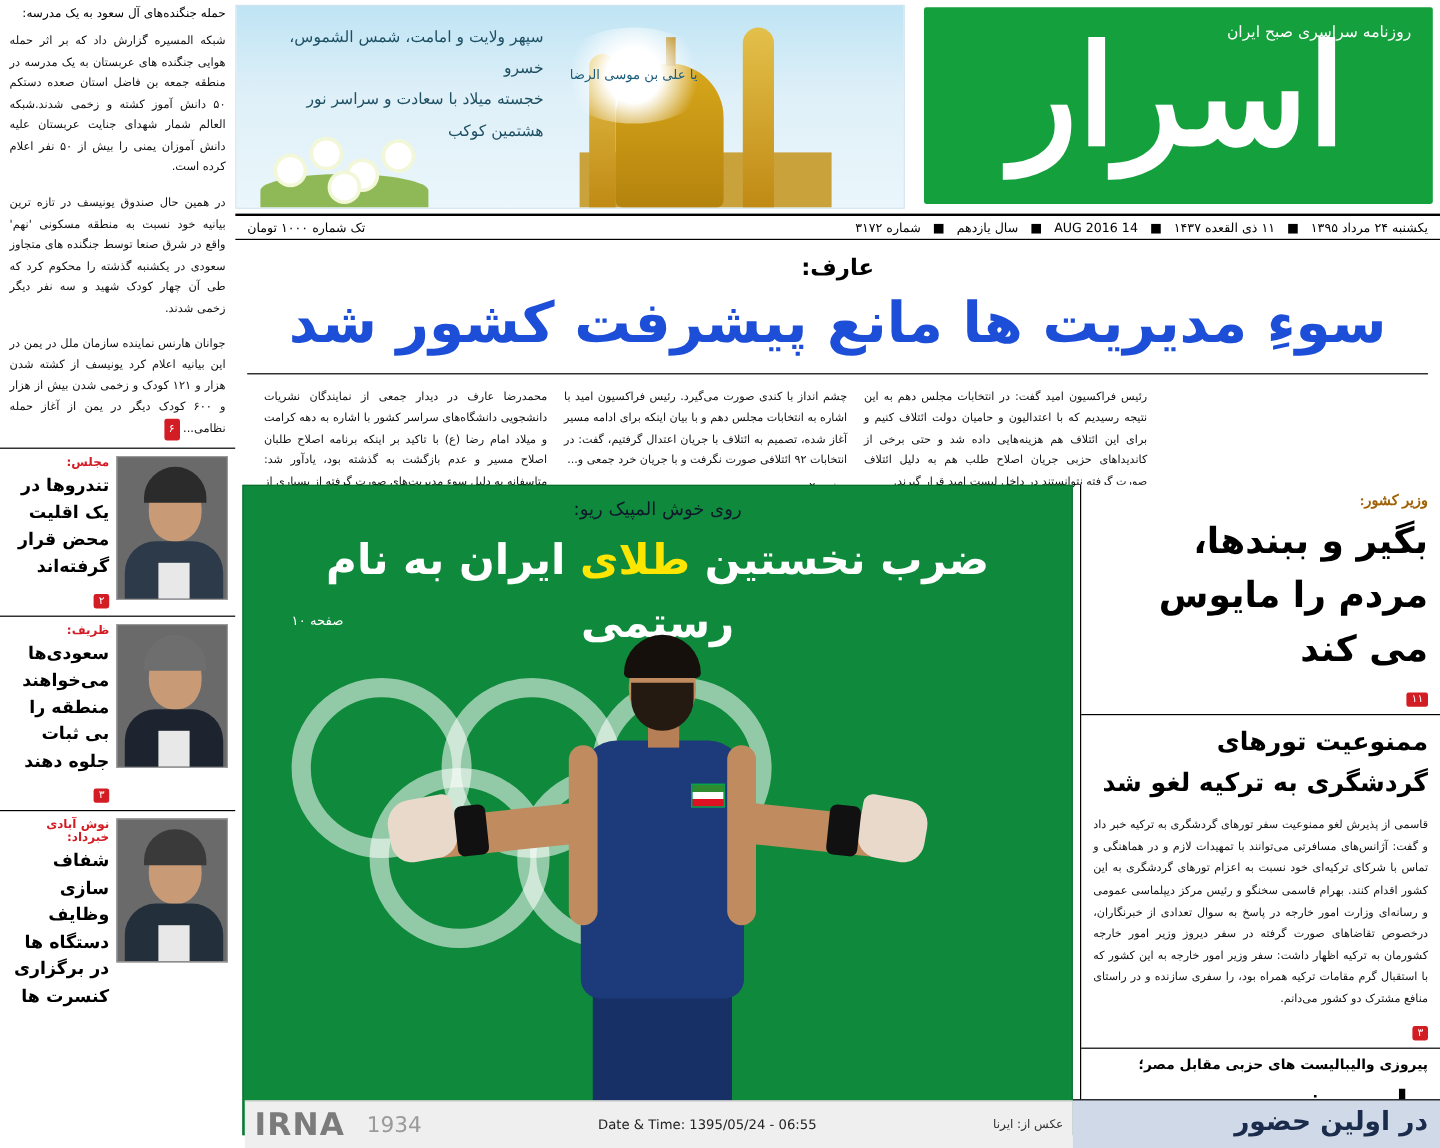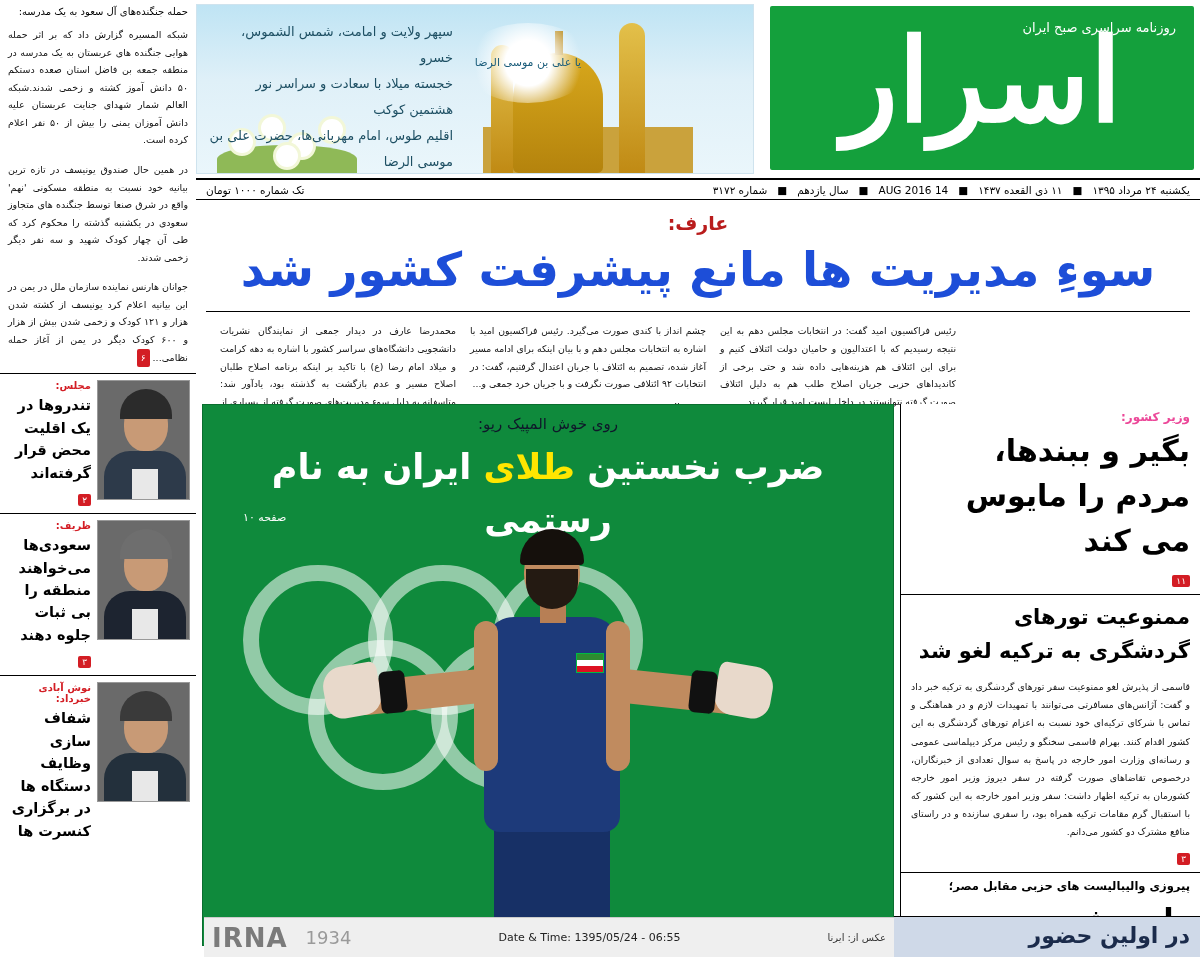--- a/index.html
+++ b/index.html
@@ -114,41 +114,41 @@
     direction:rtl;font-size:10.5px;color:#000;
     display:flex;align-items:center;justify-content:space-between;
     padding:0 10px;box-sizing:border-box;
   }
   .infobar .sep{margin:0 4px;color:#000;}
 
   
   .lead{position:absolute;top:204px;right:0;width:1004px;}
   .lead-kicker{
     direction:rtl;text-align:center;font-size:19px;font-weight:bold;
-    padding:8px 0 2px 0;color:#b91c1c;
+    padding:8px 0 2px 0;color:#000000;
   }
   .lead-title{
     direction:rtl;text-align:center;font-size:47px;font-weight:bold;
     letter-spacing:-1px;line-height:1.35;color:#1d4ed8;padding:2px 20px 10px 20px;
   }
   .lead-cols{
     display:flex;flex-direction:row-reverse;gap:14px;padding:4px 14px 0 14px;
     border-top:1px solid #000;margin:0 10px;
   }
   .lead-cols .c{
     width:236px;direction:rtl;text-align:justify;font-size:9.3px;line-height:1.9;color:#111;
     padding-top:6px;
   }
 
   
   .leftcol{
     position:absolute;top:404px;right:0;width:300px;height:553px;background:#fff;
     border-left:1px solid #000;box-sizing:border-box;
   }
-  .lc-lead{font-size:12px;color:#ec4899;font-weight:bold;direction:rtl;padding:6px 10px 0 10px;}
+  .lc-lead{font-size:12px;color:#a16207;font-weight:bold;direction:rtl;padding:6px 10px 0 10px;font-family:Liberation Serif, serif;}
   .lc-title{
     direction:rtl;text-align:right;font-size:30px;font-weight:bold;line-height:1.5;
     padding:4px 10px;color:#000;
   }
   .lc-sub{
     direction:rtl;text-align:right;font-size:21px;font-weight:bold;line-height:1.6;
     padding:6px 10px;color:#000;border-top:1px solid #000;margin-top:4px;
   }
   .lc-body{
     direction:rtl;text-align:justify;font-size:9.3px;line-height:1.95;
@@ -253,21 +253,20 @@
     <div class="flowers">
       <span style="left:10px;bottom:18px"></span>
       <span style="left:40px;bottom:32px"></span>
       <span style="left:70px;bottom:14px"></span>
       <span style="left:100px;bottom:30px"></span>
       <span style="left:55px;bottom:4px"></span>
     </div>
     <div class="banner-text">
       <div>سپهر ولایت و امامت، شمس الشموس، خسرو</div>
       <div>خجسته میلاد با سعادت و سراسر نور هشتمین کوکب</div>
-      <div>اقلیم طوس، امام مهربانی‌ها، حضرت علی بن موسی الرضا</div>
 
     </div>
   </div>
 
   <div class="infobar">
     <div style="display:flex;gap:6px;align-items:center;">
       <span>یکشنبه ۲۴ مرداد ۱۳۹۵</span>
       <span class="sep">■</span>
       <span>۱۱ ذی القعده ۱۴۳۷</span>
       <span class="sep">■</span>

